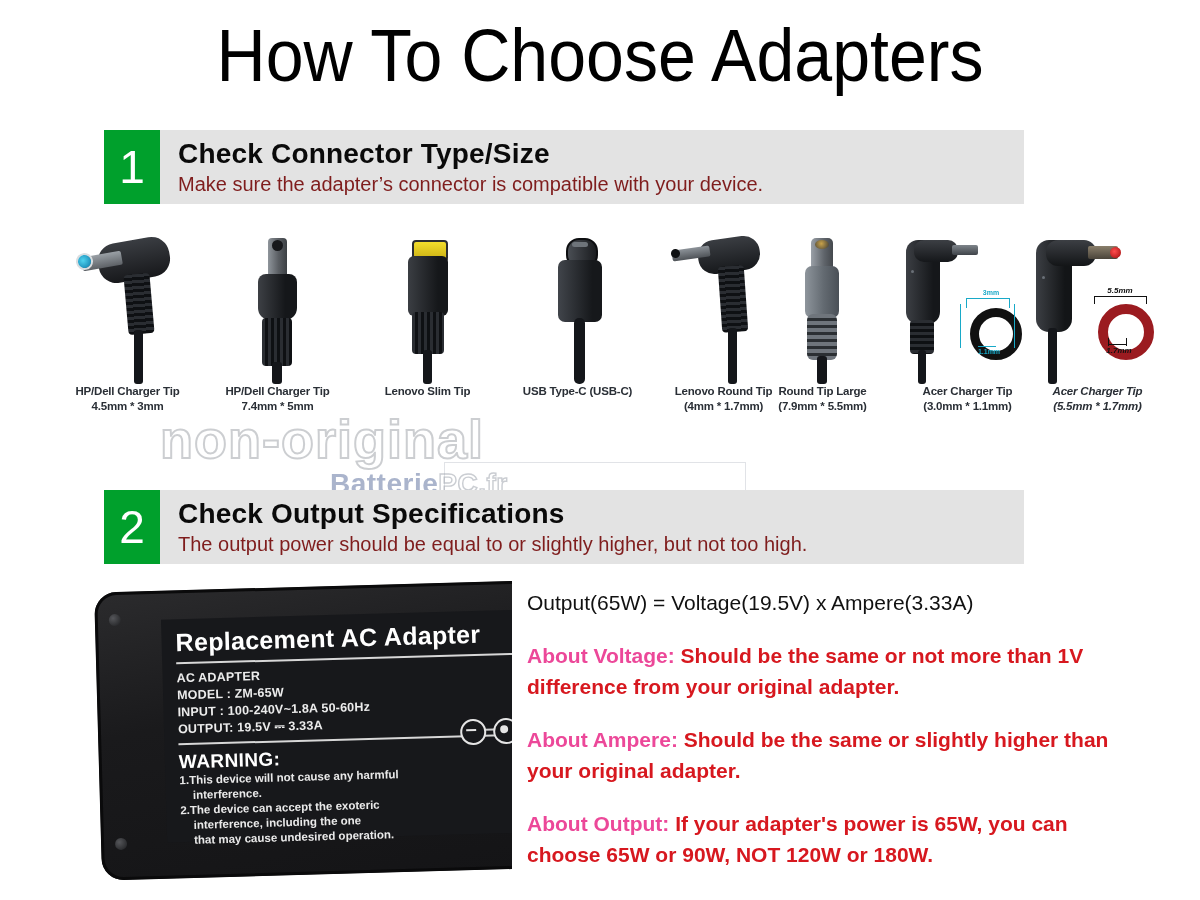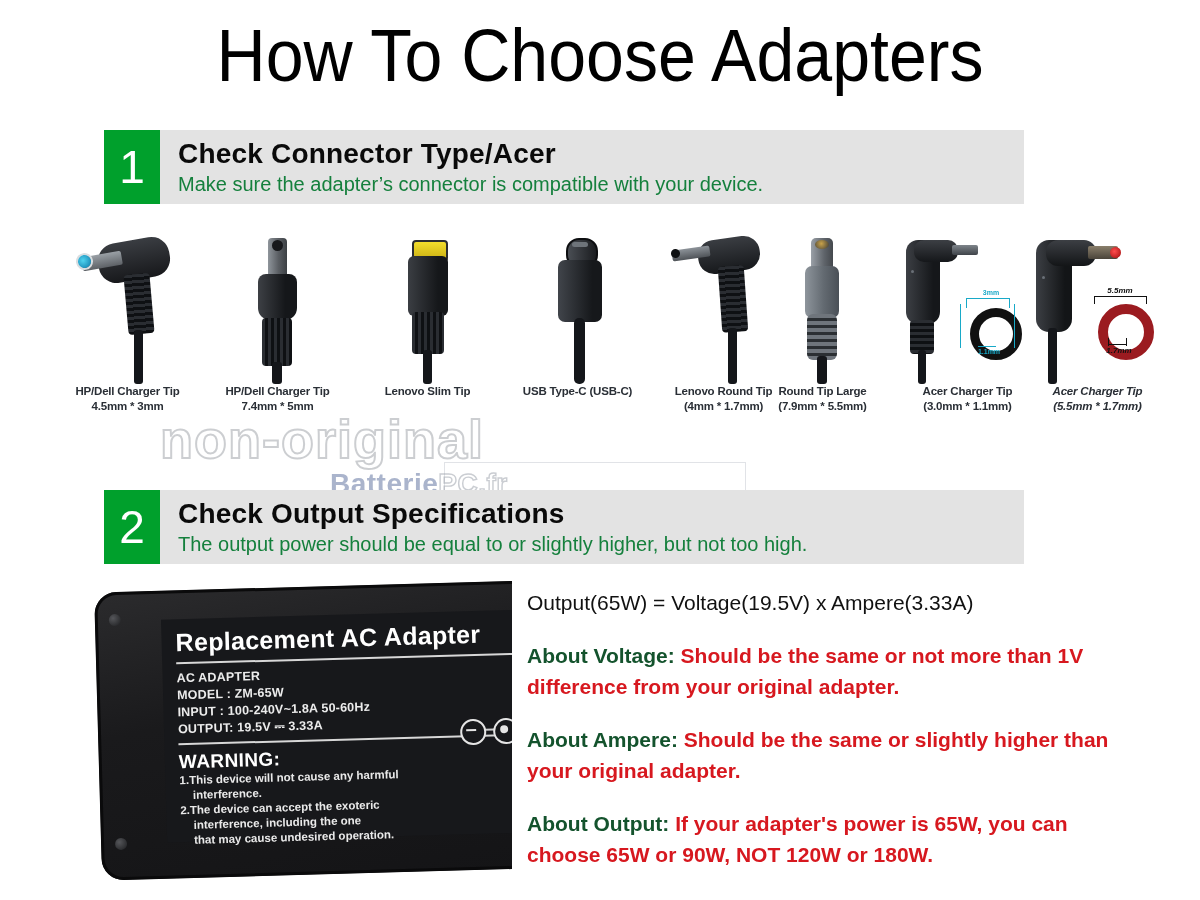--- a/index.html
+++ b/index.html
@@ -30,21 +30,21 @@
     font-size:46px;font-weight:400;line-height:1;
     font-family:"Liberation Sans Narrow","Liberation Sans",sans-serif;
   }
   .banner .btxt{padding-left:18px;display:flex;flex-direction:column;justify-content:center;}
   .banner .bhead{
     font-size:28px;font-weight:bold;color:#0a0a0a;line-height:32px;
     font-family:"Liberation Sans Narrow","Liberation Sans",sans-serif;
     letter-spacing:.2px;
   }
   .banner .bsub{
-    font-size:20px;color:#15803d;line-height:26px;margin-top:1px;
+    font-size:20px;color:#7f1d1d;line-height:26px;margin-top:1px;
     font-family:"Liberation Sans Narrow","Liberation Sans",sans-serif;
   }
   #banner1{top:130px;}
   #banner2{top:490px;}
 
   
   .conn-row{position:absolute;left:60px;top:232px;width:1090px;height:195px;}
   .conn{position:absolute;top:0;width:135px;height:195px;text-align:center;}
   .conn .art{position:relative;height:152px;width:135px;}
   .conn .lab{
@@ -107,34 +107,34 @@
   .polarity .ln{position:absolute;top:10px;left:16px;width:72px;height:2px;background:#cfcfcf;}
   .polarity .c{position:absolute;top:0;width:22px;height:22px;border-radius:50%;border:2px solid #e5e5e5;background:#17181b;}
   .polarity .c span{position:absolute;background:#e5e5e5;}
 
   
   .spec-text{position:absolute;left:527px;top:588px;width:600px;}
   .spec-text .l1{font-size:21px;color:#111;line-height:30px;margin-bottom:22px;
     font-family:"Liberation Sans",sans-serif;}
   .spec-text p{margin:0 0 22px 0;font-size:21px;line-height:31px;
     font-family:"Liberation Sans",sans-serif;}
-  .spec-text .k{color:#14532d;font-weight:bold;}
+  .spec-text .k{color:#ec4899;font-weight:bold;}
   .spec-text .v{color:#d7181f;font-weight:bold;}
 </style>
 </head>
 <body>
 
 <div class="page">
 
   <div class="title">How To Choose Adapters</div>
 
   <div class="banner" id="banner1">
     <div class="num">1</div>
     <div class="btxt">
-      <div class="bhead">Check Connector Type/Acer</div>
+      <div class="bhead">Check Connector Type/Size</div>
       <div class="bsub">Make sure the adapter’s connector is compatible with your device.</div>
     </div>
   </div>
 
   <div class="conn-row">
 
     <div class="conn" style="left:0px;">
       <div class="art">
 
         <div class="body" style="left:38px;top:8px;width:72px;height:40px;border-radius:18px;

